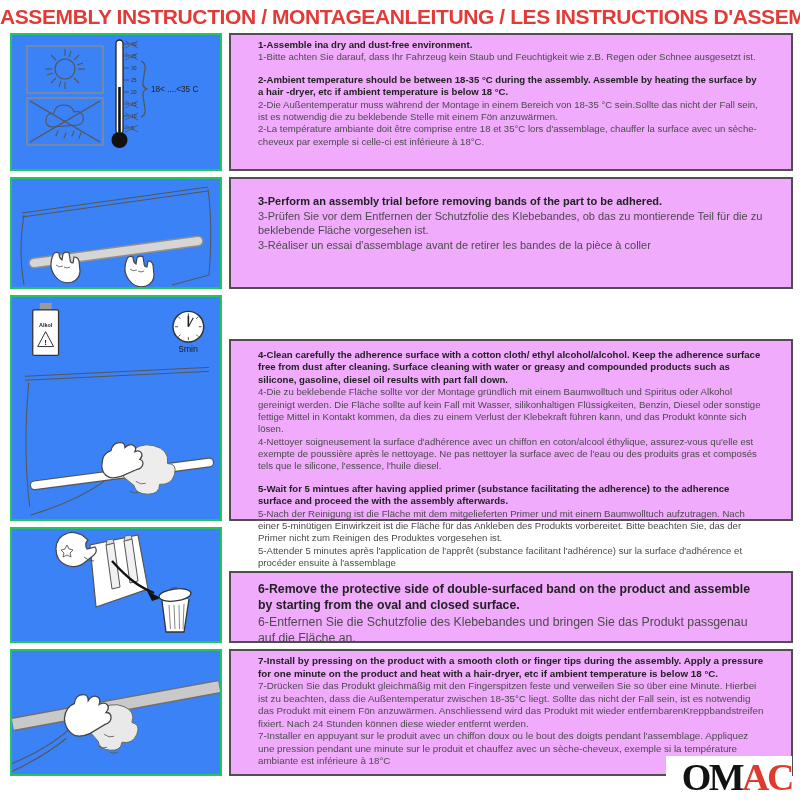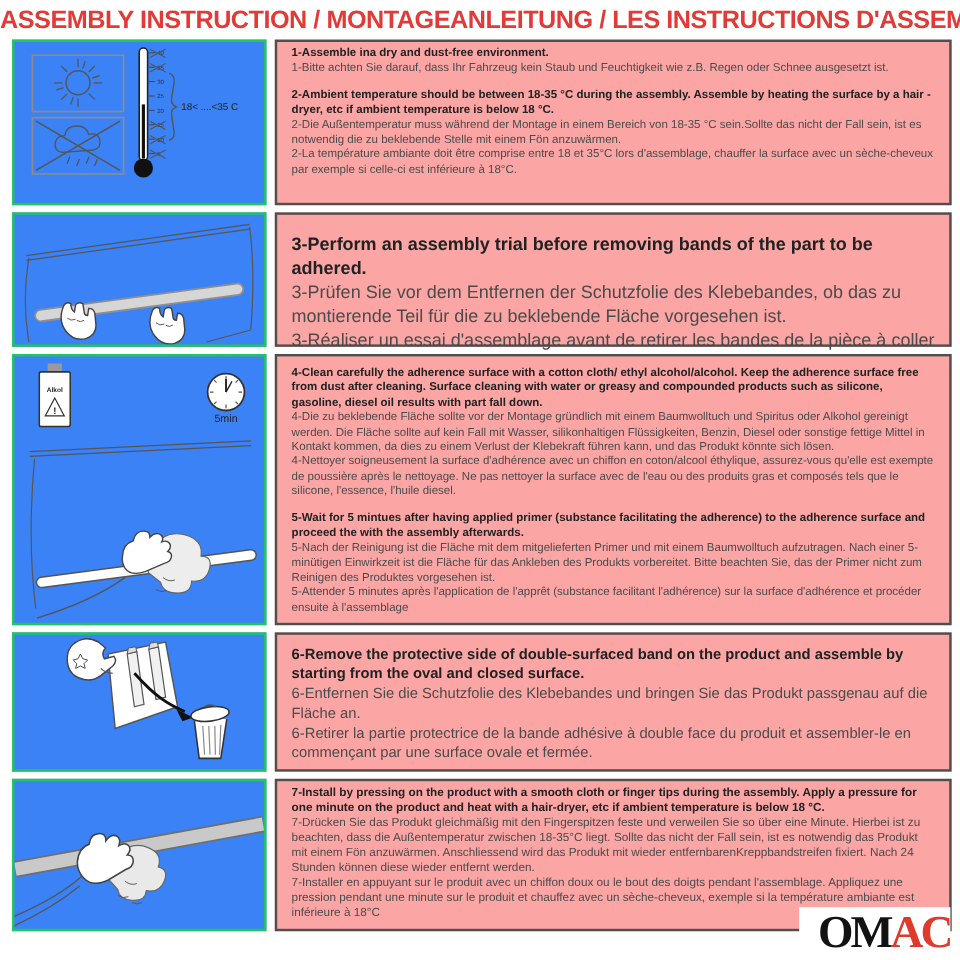--- a/index.html
+++ b/index.html
@@ -2,32 +2,32 @@
 <html><head>
 <meta charset="utf-8">
 <style>
   html,body{margin:0;padding:0;background:#fff;}
   body{width:800px;height:800px;position:relative;font-family:"Liberation Sans",sans-serif;overflow:hidden;}
   .title{color:#e23a36;font-weight:800;font-size:21px;letter-spacing:-0.4px;text-align:center;padding:5px 0 4px 0;white-space:nowrap;}
   .rows{padding:0 7px 0 10px;}
   .row{display:flex;gap:7px;margin-bottom:6px;}
   .illus{flex:0 0 212px;width:212px;border:2px solid #22c55e;box-sizing:border-box;background:#3b82f6;text-align:right;}
   .illus svg{width:100%;height:100%;display:block;}
-  .textbox{flex:1;border:2px solid #4f4f4f;box-sizing:border-box;padding:4px 12px;background:#fca5a5;}
+  .textbox{flex:1;border:2px solid #4f4f4f;box-sizing:border-box;padding:4px 27px;background:#f0abfc;}
   .r1{height:138px}.r2{height:112px}.r3{height:226px}.r4{height:116px}.r5{height:127px}
   p{margin:0;}
   .b{font-weight:bold;color:#222;}
   .n{color:#4b4b4b;}
   .gap{margin-top:10px;}
   .t-sm{font-size:9.6px;line-height:1.29;}
-  .t-lg{font-size:15px;line-height:1.34;}
+  .t-lg{font-size:11px;line-height:1.34;}
   .t-lg2{font-size:12.3px;line-height:1.34;}
   .t-s7{font-size:9.8px;line-height:1.28;}
   .pt{padding-top:15px;}
-  .pt2{padding-top:8px;}
+  .pt2{padding-top:8px;margin-top:44px;}
   .logo{position:absolute;right:8px;bottom:4px;background:#fff;padding:2px 0 0 16px;font-size:38px;font-weight:900;letter-spacing:-2.5px;line-height:1;font-family:Liberation Serif, serif;}
   .logo .om{color:#121212;}
   .logo .ac{color:#e0392e;}
   .ln{stroke:#555;fill:none;}
 </style>
 </head>
 <body>
 
 <div class="title">ASSEMBLY INSTRUCTION / MONTAGEANLEITUNG / LES INSTRUCTIONS D'ASSEMBLAGE</div>
 

